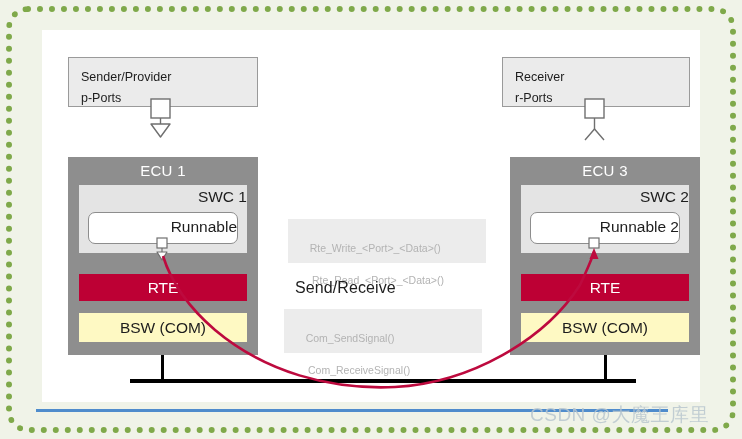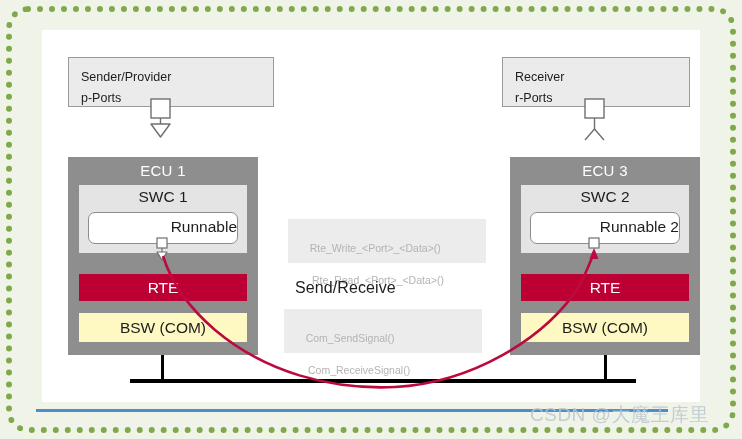--- a/index.html
+++ b/index.html
@@ -75,21 +75,21 @@
   }
   .swc {
     position: absolute;
     background: #e4e4e4;
     left: 11px;
     right: 11px;
     top: 28px;
     height: 68px;
   }
   .swc-title {
-    text-align: center;
+    text-align: right;
     font-size: 15.5px;
     color: #1d1d1d;
     line-height: 24px;
   }
   .runnable {
     position: absolute;
     left: 9px;
     right: 9px;
     top: 27px;
     height: 30px;
@@ -199,21 +199,21 @@
 </style>
 </head>
 <body>
 
 <div id="slide">
 
   <div id="dotted-frame"></div>
 
   <div id="canvas"></div>
 
-  <div class="box role-box" style="left:68px; top:57px; width:206px; height:50px;">
+  <div class="box role-box" style="left:68px; top:57px; width:190px; height:50px;">
     <span class="role-line">Sender/Provider</span>
     <span class="role-line">p-Ports</span>
   </div>
 
   <div class="box role-box" style="left:502px; top:57px; width:188px; height:50px;">
     <span class="role-line">Receiver</span>
     <span class="role-line">r-Ports</span>
   </div>
 
   <div class="box ecu" style="left:68px; top:157px; width:190px; height:198px;">

